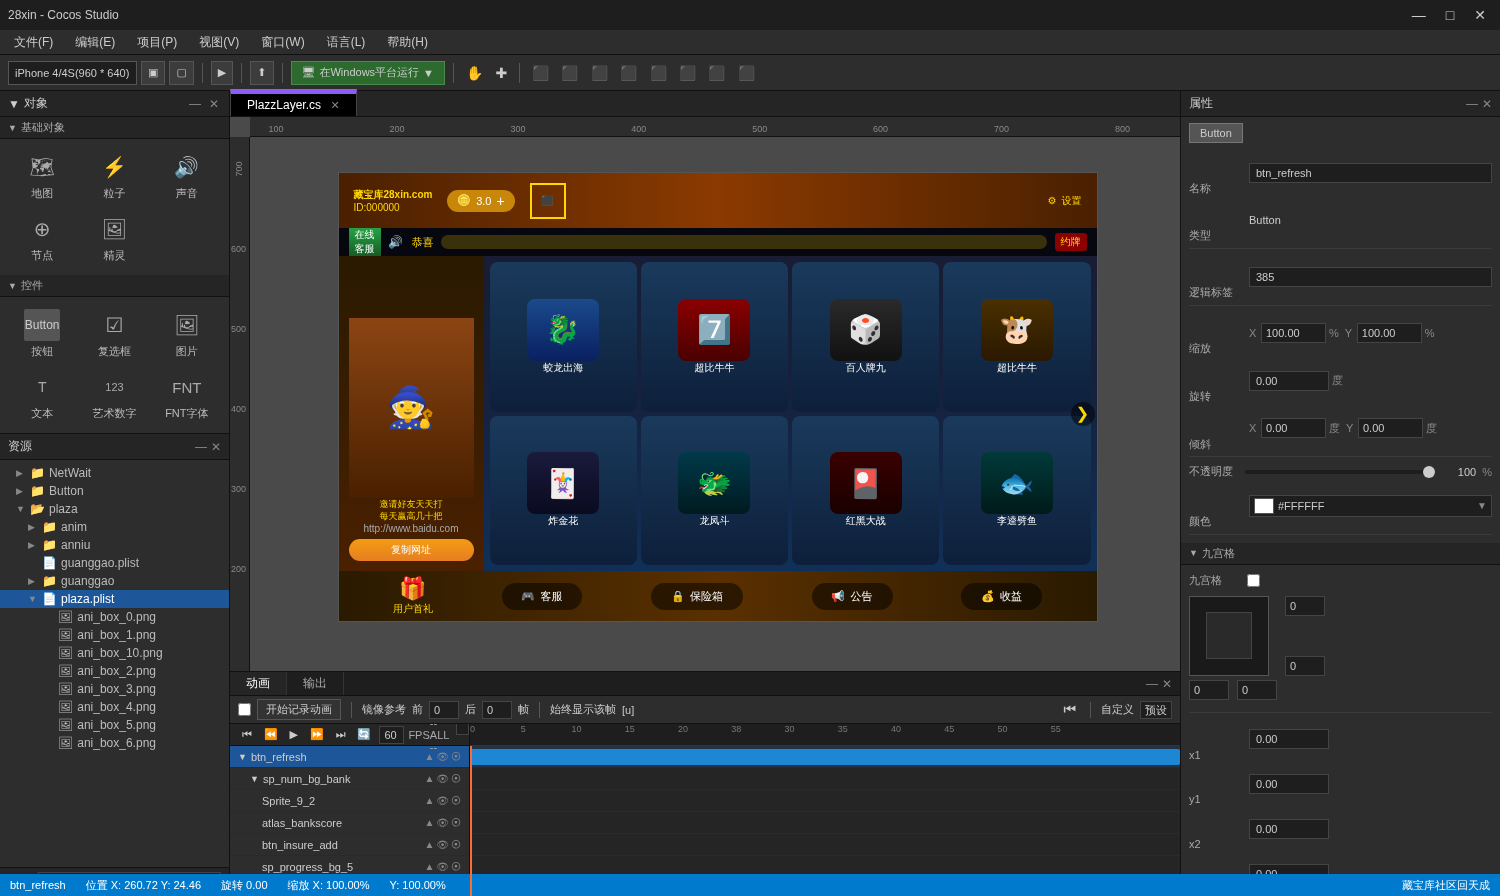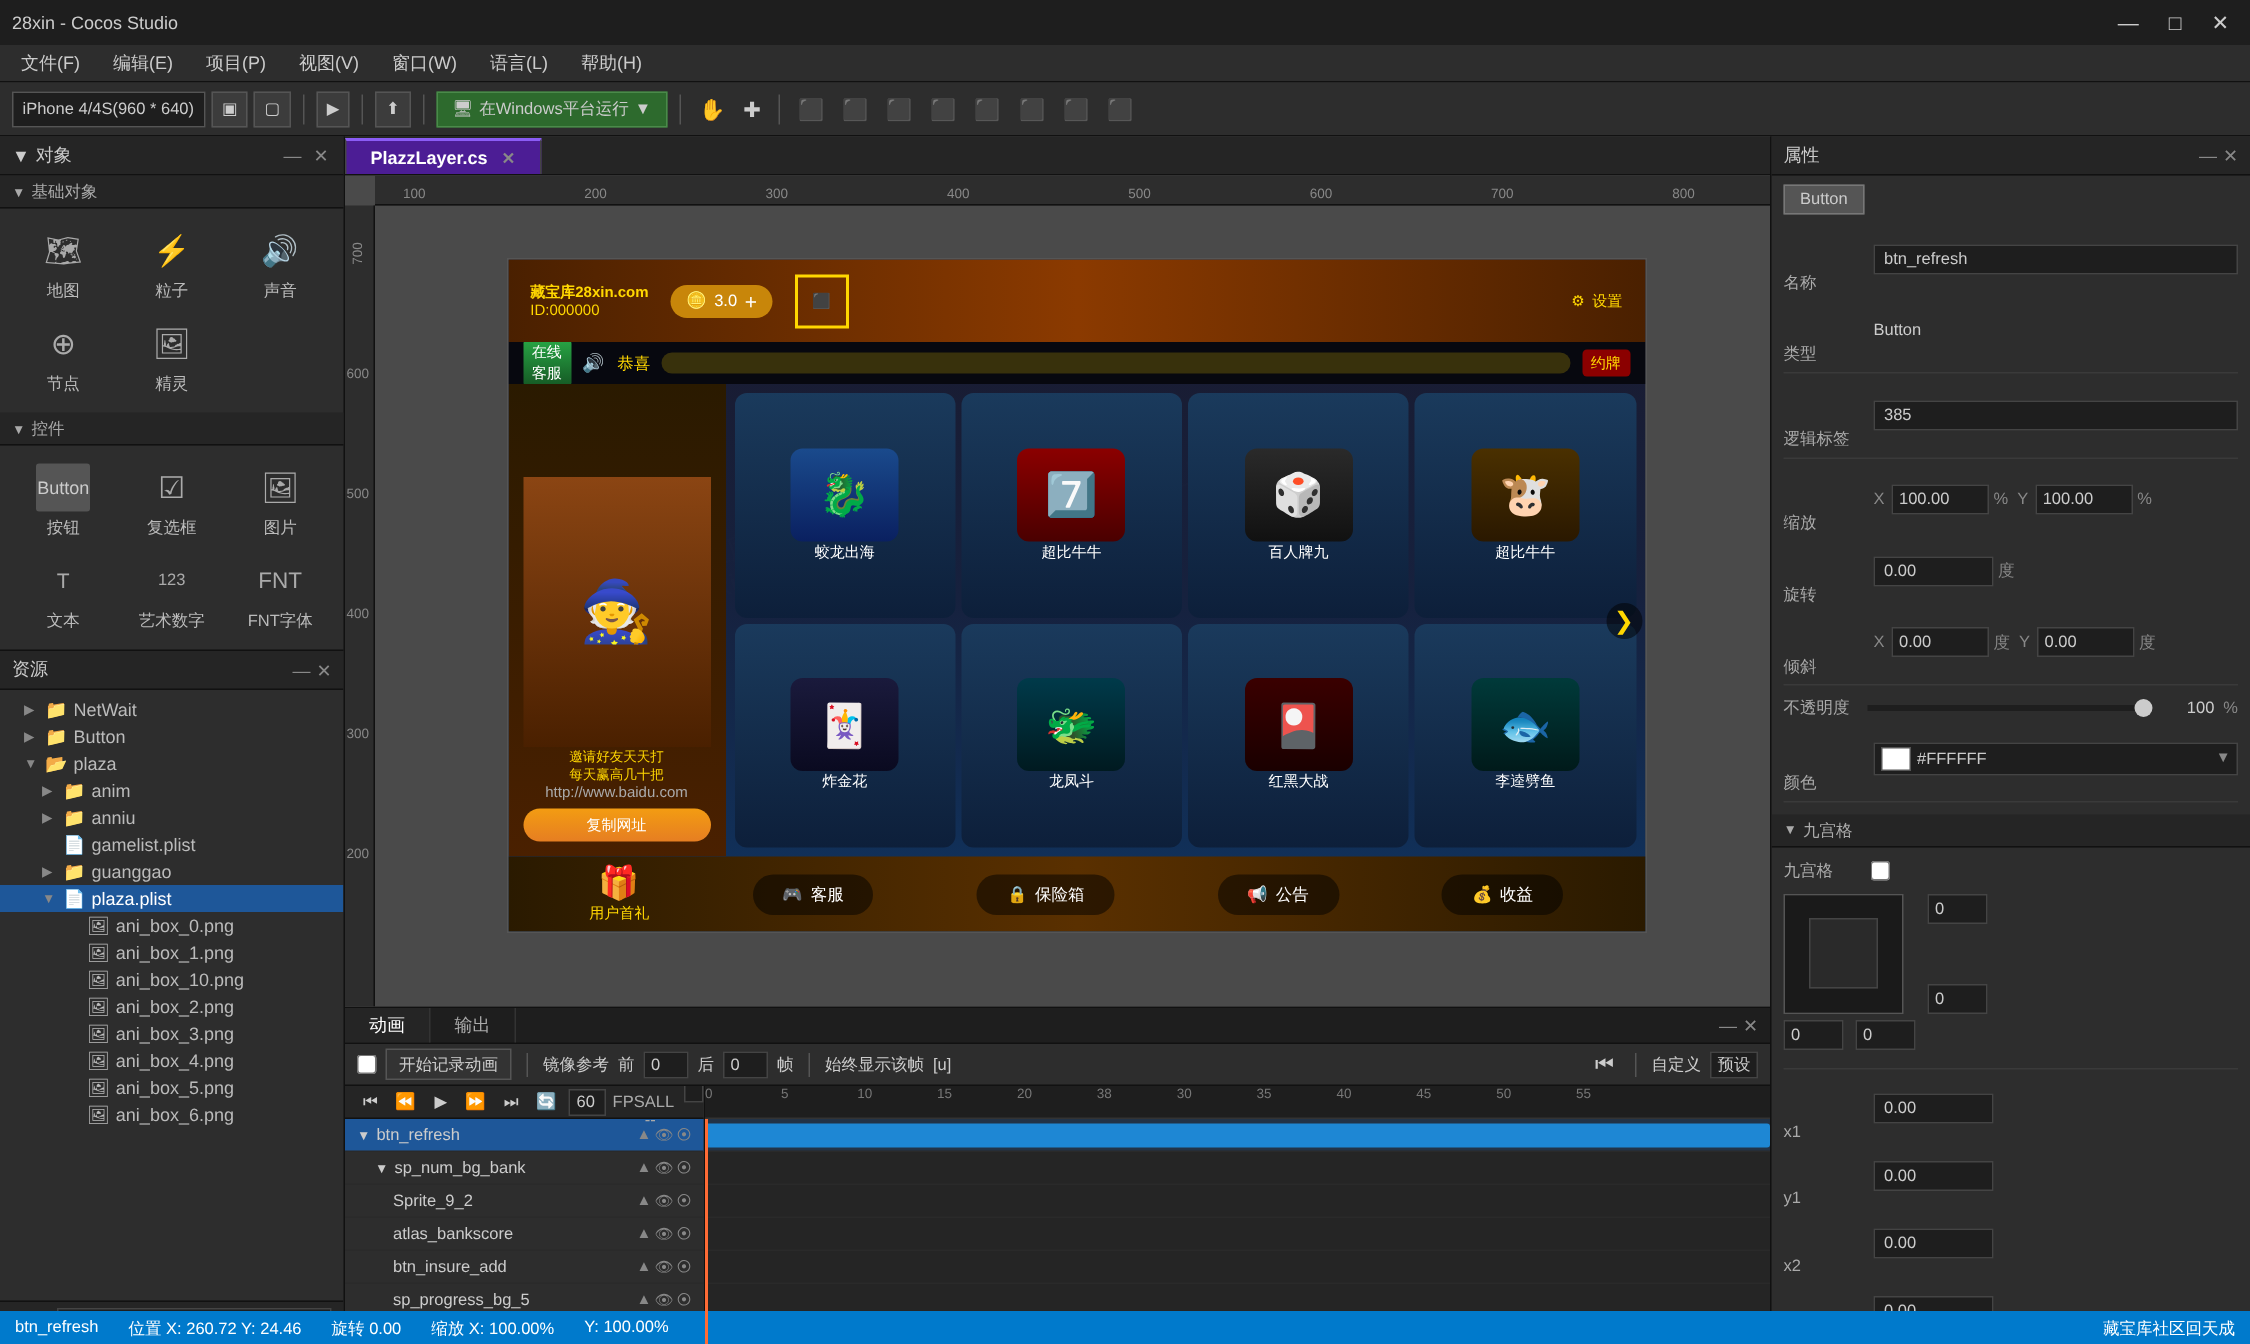--- a/index.html
+++ b/index.html
@@ -61,21 +61,21 @@
     .tree-item.indent-2 { padding-left: 44px; }
     
     .assets-footer { background: #252525; padding: 4px 8px; display: flex; align-items: center; gap: 4px; border-top: 1px solid #111; }
     .assets-footer .footer-btn { background: none; border: none; color: #888; cursor: pointer; font-size: 14px; }
     .assets-footer .search-box { flex: 1; background: #1e1e1e; border: 1px solid #444; color: #ccc; padding: 2px 6px; font-size: 11px; height: 20px; }
     
     
     #center-panel { flex: 1; background: #3c3c3c; display: flex; flex-direction: column; }
     #center-tabs { background: #252525; height: 26px; display: flex; align-items: end; border-bottom: 1px solid #111; }
     .center-tab { padding: 4px 16px; font-size: 12px; color: #aaa; cursor: pointer; border-top: 1px solid transparent; }
-    .center-tab.active { background: #4c1d95; color: #fff; border-top: 2px solid #8b5cf6; border-left: 1px solid #444; border-right: 1px solid #444; font-weight: bold; }
+    .center-tab.active { background: #000000; color: #fff; border-top: 5px solid #8b5cf6; border-left: 1px solid #444; border-right: 1px solid #444; }
     .center-tab .close-btn { margin-left: 6px; font-size: 11px; color: #888; }
     
     #canvas-area { flex: 1; background: #4a4a4a; position: relative; overflow: hidden; display: flex; align-items: center; justify-content: center; }
     #canvas-ruler-top { height: 20px; background: #2d2d2d; position: absolute; top: 0; left: 20px; right: 0; display: flex; align-items: center; overflow: hidden; }
     #canvas-ruler-left { width: 20px; background: #2d2d2d; position: absolute; top: 20px; left: 0; bottom: 0; }
     .preview-img { width: 760px; height: 450px; background: linear-gradient(180deg, #1a1a2e 0%, #16213e 50%, #0f3460 100%); position: relative; border: 1px solid #555; margin: 20px auto 0; overflow: hidden; display: flex; flex-direction: column; }
     
     
     .game-header { background: linear-gradient(90deg, #4a2000 0%, #8b3a00 50%, #4a2000 100%); height: 55px; display: flex; align-items: center; padding: 0 15px; gap: 15px; position: relative; }
     .game-logo { font-size: 10px; color: #ffd700; font-weight: bold; }
@@ -349,21 +349,21 @@
           <span>anim</span>
         </div>
         <div class="tree-item indent-1">
           <span class="expand-arrow">▶</span>
           <span class="item-icon">📁</span>
           <span>anniu</span>
         </div>
         <div class="tree-item indent-1">
           <span class="expand-arrow"> </span>
           <span class="item-icon">📄</span>
-          <span>gamelist.plist</span>
+          <span>guanggao.plist</span>
         </div>
         <div class="tree-item indent-1">
           <span class="expand-arrow">▶</span>
           <span class="item-icon">📁</span>
           <span>guanggao</span>
         </div>
         <div class="tree-item indent-1 selected">
           <span class="expand-arrow">▼</span>
           <span class="item-icon">📄</span>
           <span>plaza.plist</span>

